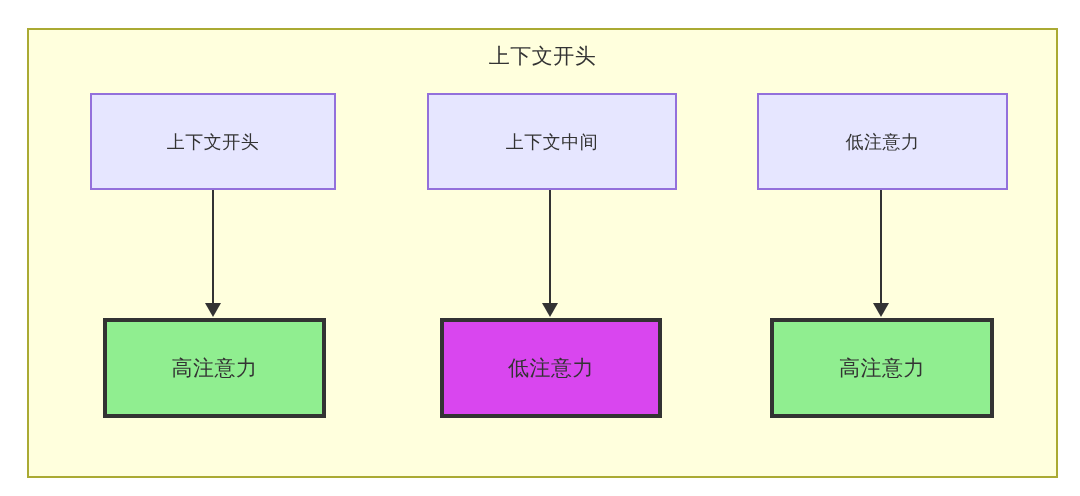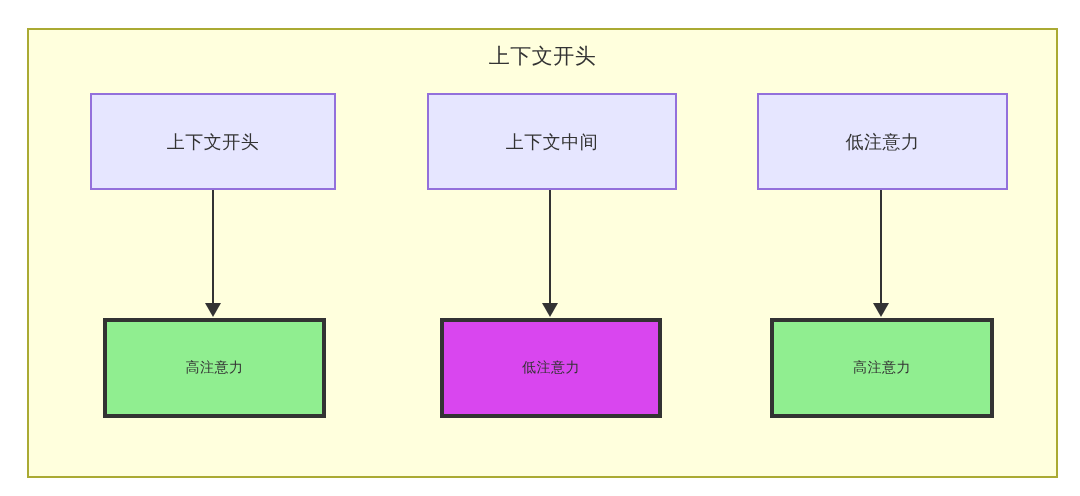--- a/index.html
+++ b/index.html
@@ -59,21 +59,21 @@
   }
 
   
   .node-bottom {
     position: absolute;
     box-sizing: border-box;
     border: 4px solid #333333;
     display: flex;
     align-items: center;
     justify-content: center;
-    font-size: 14px;
+    font-size: 21px;
     color: #333333;
     letter-spacing: 0.5px;
   }
   .fill-green { background: #90ee90; }
   .fill-red   { background: #d946ef; }
 
   
   .col-1 .node-top    { left: 90px;  top: 93px;  width: 246px; height: 97px; }
   .col-2 .node-top    { left: 427px; top: 93px;  width: 250px; height: 97px; }
   .col-3 .node-top    { left: 757px; top: 93px;  width: 251px; height: 97px; }

